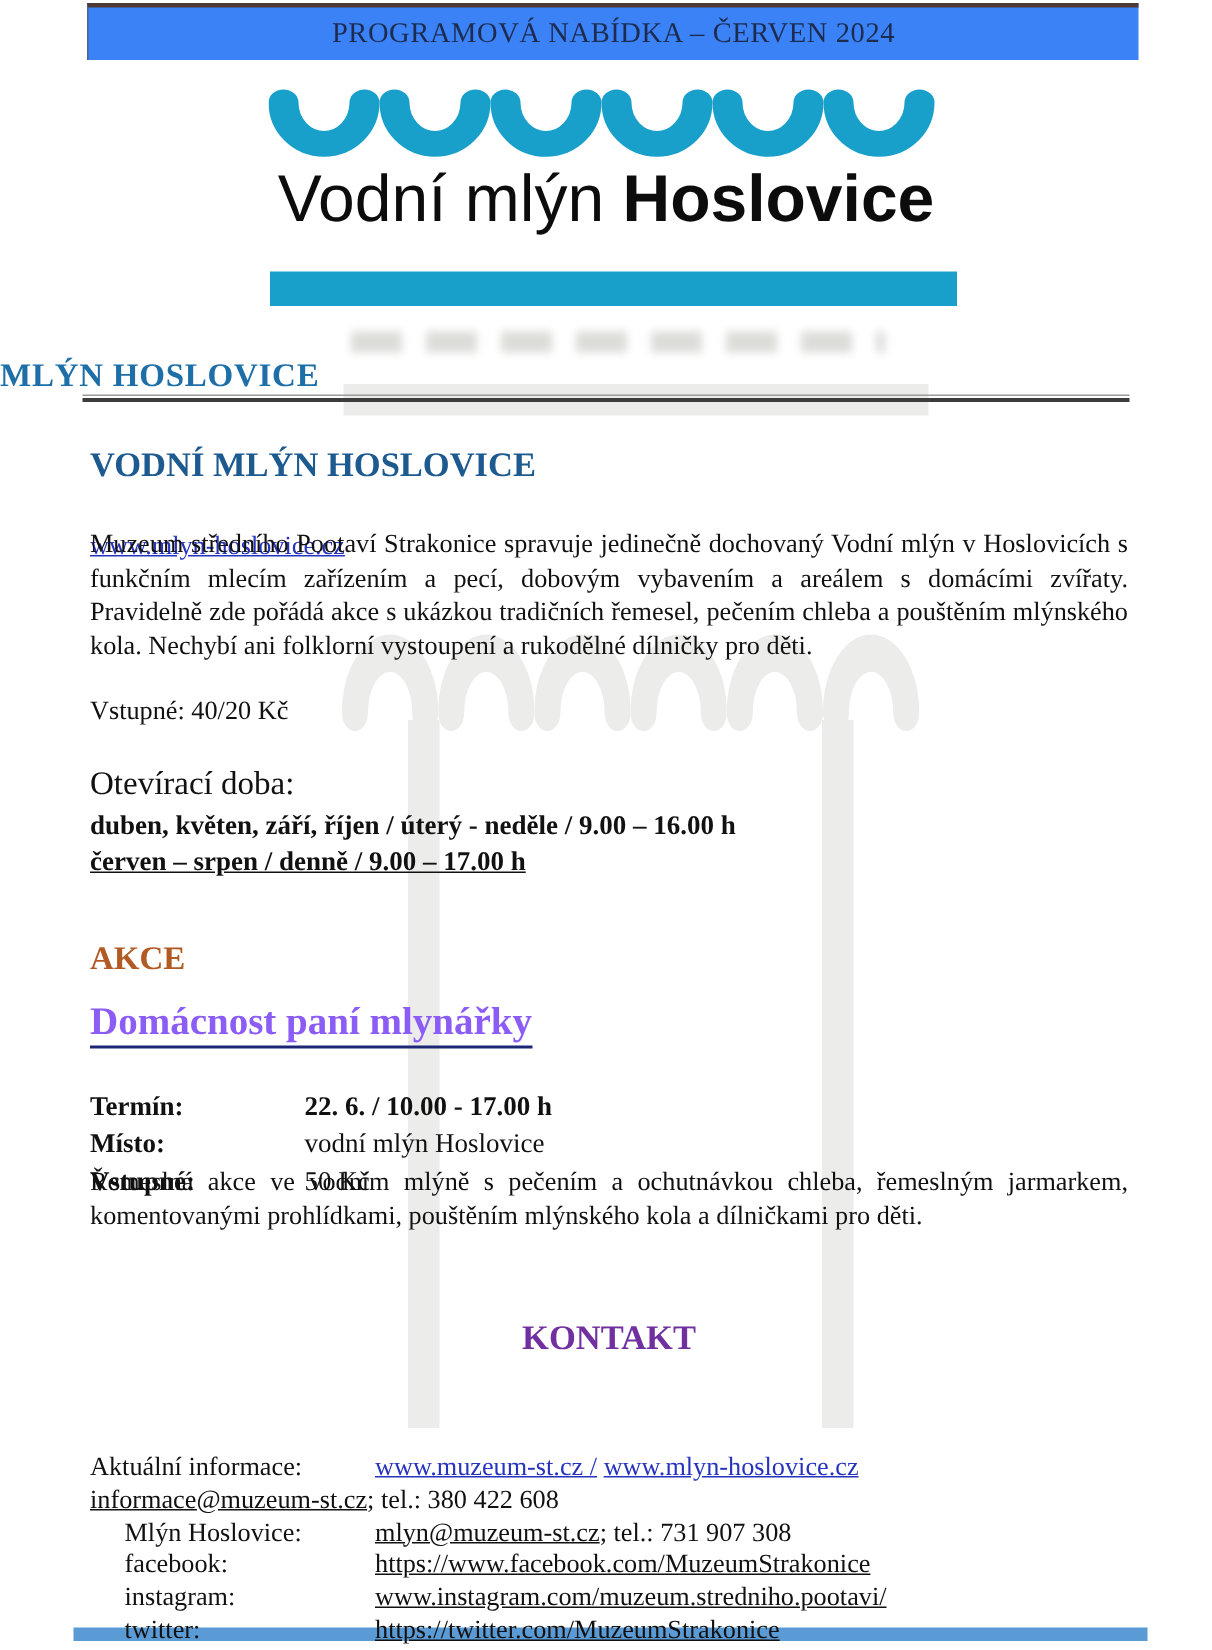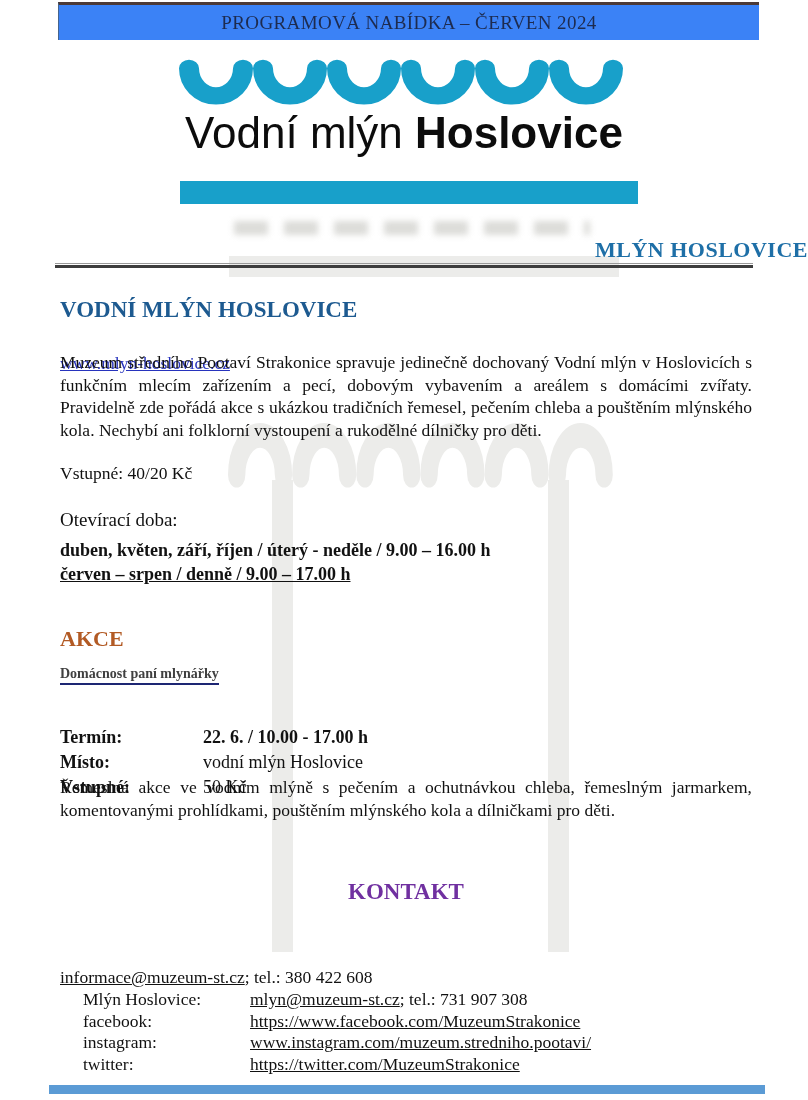--- a/index.html
+++ b/index.html
@@ -23,30 +23,30 @@
   .wm{position:absolute;z-index:0;}
   .ghost-text{left:234px;top:221px;width:356px;height:14px;
               background:repeating-linear-gradient(90deg,#d6d6d2 0 34px,#ffffff00 34px 50px);
               filter:blur(3px);opacity:.85;}
   .heading-band{left:229px;top:256px;width:390px;height:21px;background:#ececea;}
   .wm-wave{left:228px;top:418px;transform:scaleY(-1);}
   .wm-stem{width:21px;top:480px;height:472px;background:#ececea;}
   .stem-a{left:272px;} .stem-b{left:548px;}
 
   
-  .page-heading{position:absolute;z-index:1;left:0;top:237px;width:808px;margin:0;text-align:right;
+  .page-heading{position:absolute;z-index:1;left:0;top:237px;width:808px;margin:0;text-align:left;
                 font-size:22px;font-weight:700;letter-spacing:.5px;color:#1e6fa7;}
   .rule{position:absolute;z-index:1;left:55px;top:263px;width:698px;height:6px;
         background:linear-gradient(to bottom,#9a9a9a 0 1px,#ffffff00 1px 2px,#3d3d3d 2px 5px,#ffffff00 5px);}
 
   .abs{position:absolute;z-index:1;left:60px;width:692px;margin-top:24px;}
   .h-blue{font-size:23px;font-weight:700;color:#1d5a90;margin:0;}
   .h-orange{font-size:22px;font-weight:700;color:#b25a24;margin:0;}
   .h-purple{font-size:23px;font-weight:700;color:#7030a0;margin:0;}
-  .event-title{font-size:14px;font-weight:700;color:#404040;margin:0;}
+  .event-title{font-size:26px;font-weight:700;color:#8b5cf6;margin:0;}
   .event-title span{border-bottom:2.5px solid #1d2673;padding-bottom:2px;}
 
   .para{font-size:17.5px;line-height:22.5px;text-align:justify;margin:0;}
   .line{font-size:17.5px;margin:0;}
   .bold-line{font-size:18px;font-weight:700;margin:0;}
 
   .lnk-blue{color:#2733bd;text-decoration:underline;cursor:pointer;}
   .lnk-dark{color:#111;text-decoration:underline;cursor:pointer;}
   .site-link{font-size:17.5px;}
 
@@ -105,21 +105,21 @@
 
   <h1 class="page-heading">MLÝN HOSLOVICE</h1>
   <div class="rule"></div>
 
   <h2 class="abs h-blue" style="top:297px;">VODNÍ MLÝN HOSLOVICE</h2>
   <div class="abs site-link" style="top:329px;">
     <a class="lnk-blue">www.mlyn-hoslovice.cz</a>
   </div>
   <p class="abs para" style="top:351px;">Muzeum středního Pootaví Strakonice spravuje jedinečně dochovaný Vodní mlýn v Hoslovicích s funkčním mlecím zařízením a pecí, dobovým vybavením a areálem s domácími zvířaty. Pravidelně zde pořádá akce s ukázkou tradičních řemesel, pečením chleba a pouštěním mlýnského kola. Nechybí ani folklorní vystoupení a rukodělné dílničky pro děti.</p>
   <p class="abs line" style="top:463px;">Vstupné: 40/20 Kč</p>
-  <p class="abs line" style="top:509px;font-size:19px;">Otevírací doba:</p>
+  <p class="abs line" style="top:509px;font-size:22px;">Otevírací doba:</p>
   <p class="abs bold-line" style="top:540px;">duben, květen, září, říjen / úterý - neděle / 9.00 – 16.00 h</p>
   <p class="abs bold-line" style="top:564px;text-decoration:underline;">červen – srpen / denně / 9.00 – 17.00 h</p>
 
   <h2 class="abs h-orange" style="top:626px;">AKCE</h2>
   <h3 class="abs event-title" style="top:666px;">
     <span>Domácnost paní mlynářky</span>
   </h3>
   <div class="abs" style="top:701px;">
     <div class="detail-row">
       <span class="lbl">Termín:</span>
@@ -132,20 +132,24 @@
     <div class="detail-row">
       <span class="lbl">Vstupné:</span>
       <span class="val">50 Kč</span>
     </div>
   </div>
   <p class="abs para" style="top:776px;">Řemeslná akce ve vodním mlýně s pečením a ochutnávkou chleba, řemeslným jarmarkem, komentovanými prohlídkami, pouštěním mlýnského kola a dílničkami pro děti.</p>
 
   <h2 class="abs h-purple" style="top:879px;text-align:center;">KONTAKT</h2>
   <div class="abs" style="top:943px;">
     <div class="contact-row">
+      <span class="clbl">Aktuální informace:</span>
+      <span><a class="lnk-blue">www.muzeum-st.cz /</a> <a class="lnk-blue">www.mlyn-hoslovice.cz</a></span>
+    </div>
+    <div class="contact-row">
       <span><a class="lnk-dark">informace@muzeum-st.cz</a><span>;  tel.: 380 422 608</span></span>
     </div>
     <div class="contact-row">
       <span class="clbl ind">Mlýn Hoslovice:</span>
       <span><a class="lnk-dark">mlyn@muzeum-st.cz</a><span>; tel.: 731 907 308</span></span>
     </div>
     <div class="contact-row">
       <span class="clbl ind">facebook:</span>
       <span><a class="lnk-dark">https://www.facebook.com/MuzeumStrakonice</a></span>
     </div>

